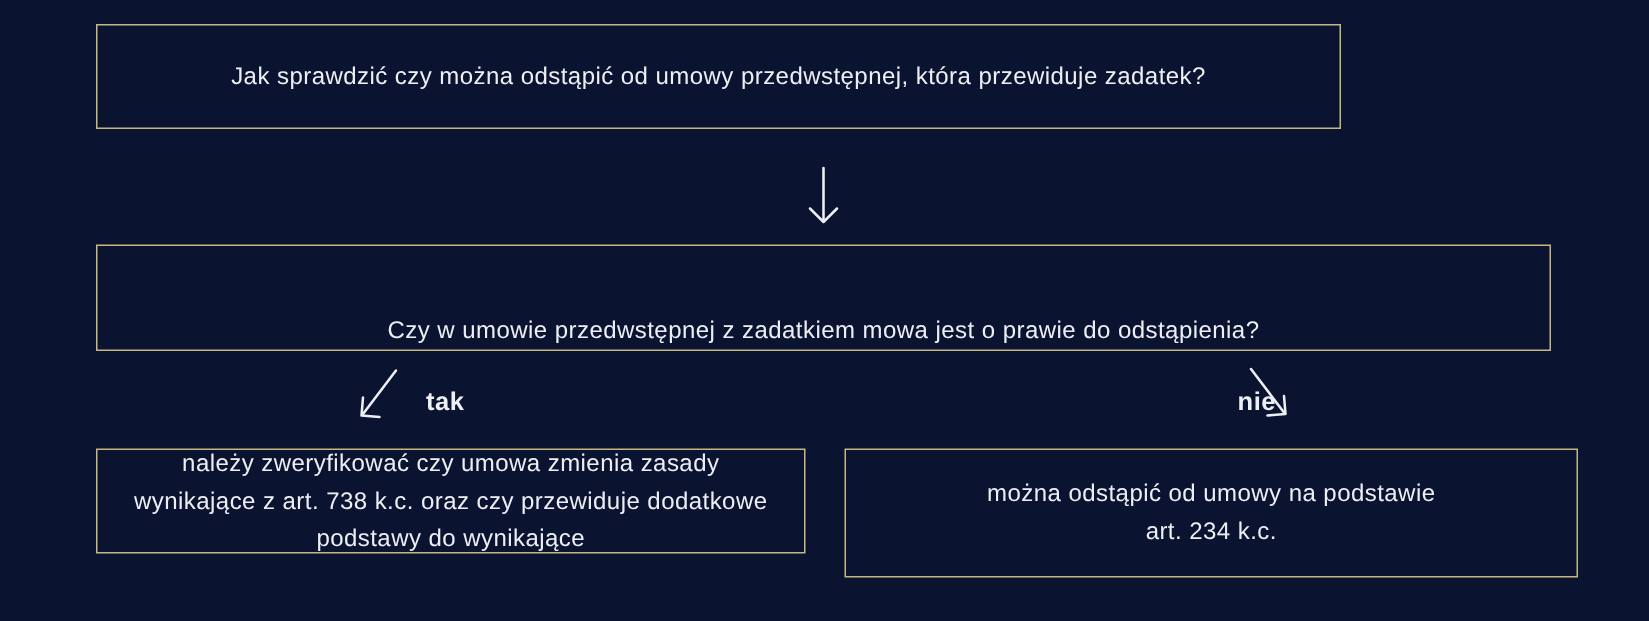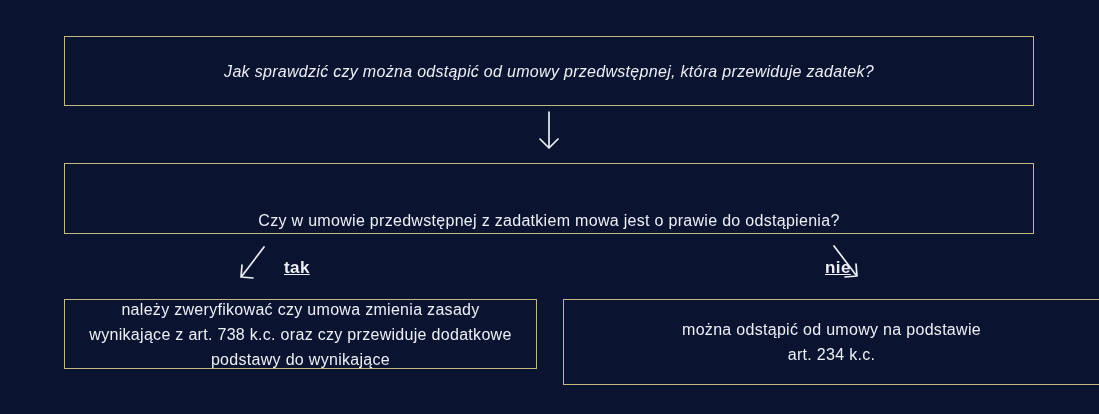--- a/index.html
+++ b/index.html
@@ -29,35 +29,34 @@
     display: flex;
     flex-direction: column;
     align-items: center;
     justify-content: center;
     text-align: center;
     color: var(--text);
     font-size: 16px;
     letter-spacing: 0.3px;
     line-height: 25px;
   }
-  .box-top  { left: 64px;  top: 36px;  width: 970px; height: 70px; font-style: italic; }
+  .box-top  { left: 64px;  top: 16px;  width: 830px; height: 70px; }
   .box-mid  { left: 64px;  top: 163px; width: 970px; height: 71px; justify-content: flex-end; }
   .box-bl   { left: 64px;  top: 299px; width: 473px; height: 70px; }
-  .box-br   { left: 563px; top: 299px; width: 537px; height: 86px; }
+  .box-br   { left: 563px; top: 299px; width: 489px; height: 86px; }
   .arrow { position: absolute; }
   .arrow-down       { left: 536px; top: 108px; }
   .arrow-down-left  { left: 236px; top: 243px; }
   .arrow-down-right { left: 830px; top: 242px; }
   .branch-label {
     position: absolute;
     color: var(--text);
     font-size: 17px;
     font-weight: 700;
     letter-spacing: 0.4px;
-    text-decoration: underline;
   }
   .label-tak { left: 284px; top: 258px; }
   .label-nie { left: 825px; top: 258px; }
   svg { display: block; }
   svg .stroke {
     stroke: var(--arrow);
     stroke-width: 1.7;
     fill: none;
     stroke-linecap: round;
     stroke-linejoin: round;

